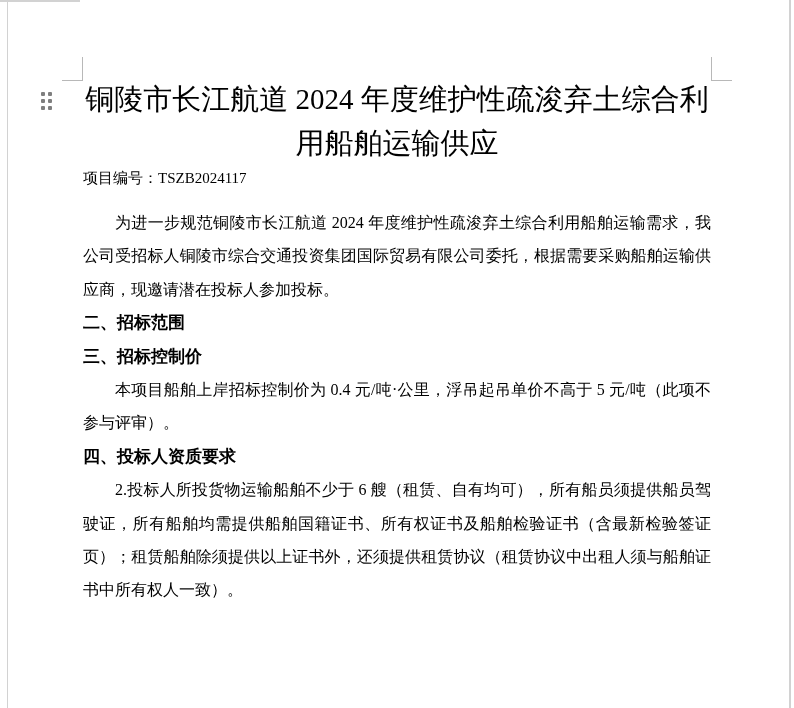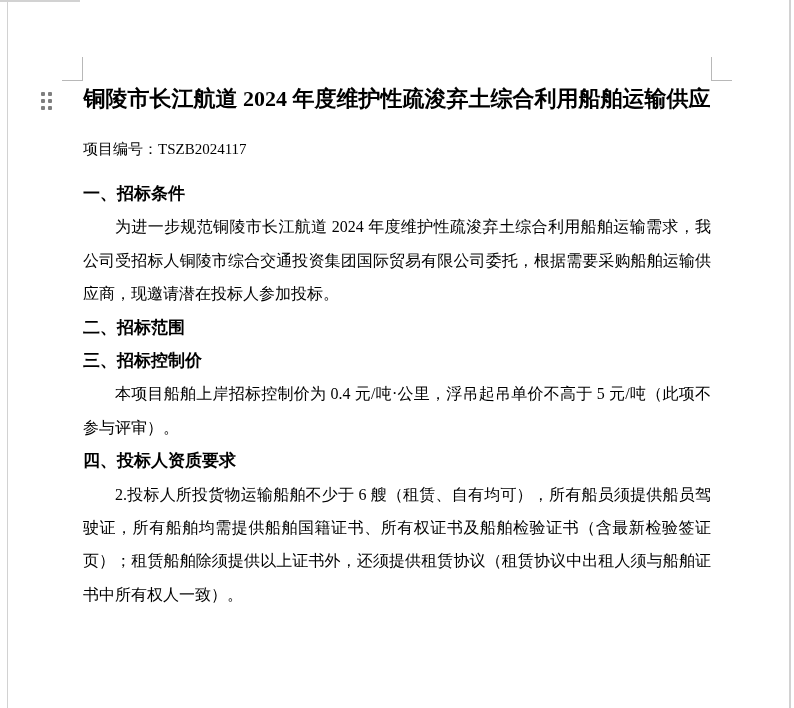--- a/index.html
+++ b/index.html
@@ -29,25 +29,25 @@
     display: grid; grid-template-columns: 4px 4px; grid-auto-rows: 4px;
     gap: 3px; cursor: grab;
   }
   .drag-handle i { display: block; background: #7f7f7f; border-radius: 1px; }
 
   
   .doc { position: absolute; left: 83px; top: 81px; width: 628px; }
 
   .doc-title {
     margin-top: -4px;
-    font-size: 22px; font-weight: bold;
+    font-size: 29px; font-weight: normal;
     line-height: 44px; text-align: center;
   }
 
-  .proj-line { margin-top: 18px; font-size: 15px; line-height: 20px; }
+  .proj-line { margin-top: 3px; font-size: 15px; line-height: 20px; }
 
   .doc-body { margin-top: 18px; font-size: 16px; line-height: 33.4px; text-align: justify; }
   .sec-heading { font-size: 17px; font-weight: bold; }
   .para { text-indent: 2em; }
 </style>
 </head>
 <body>
 
 <div class="edge edge-left"></div>
 <div class="edge edge-right"></div>
@@ -70,21 +70,20 @@
   <div class="doc-title">
     <div>铜陵市长江航道 2024 年度维护性疏浚弃土综合利用船舶运输供应</div>
   </div>
 
   <div class="proj-line">
     <span>项目编号：</span><span>TSZB2024117</span>
   </div>
 
   <div class="doc-body">
 
-    <div class="sec-heading">一、招标条件</div>
     <p class="para">为进一步规范铜陵市长江航道 2024 年度维护性疏浚弃土综合利用船舶运输需求，我公司受招标人铜陵市综合交通投资集团国际贸易有限公司委托，根据需要采购船舶运输供应商，现邀请潜在投标人参加投标。</p>
 
     <div class="sec-heading">二、招标范围</div>
 
     <div class="sec-heading">三、招标控制价</div>
     <p class="para">本项目船舶上岸招标控制价为 0.4 元/吨·公里，浮吊起吊单价不高于 5 元/吨（此项不参与评审）。</p>
 
     <div class="sec-heading">四、投标人资质要求</div>
     <p class="para">2.投标人所投货物运输船舶不少于 6 艘（租赁、自有均可），所有船员须提供船员驾驶证，所有船舶均需提供船舶国籍证书、所有权证书及船舶检验证书（含最新检验签证页）；租赁船舶除须提供以上证书外，还须提供租赁协议（租赁协议中出租人须与船舶证书中所有权人一致）。</p>
 

